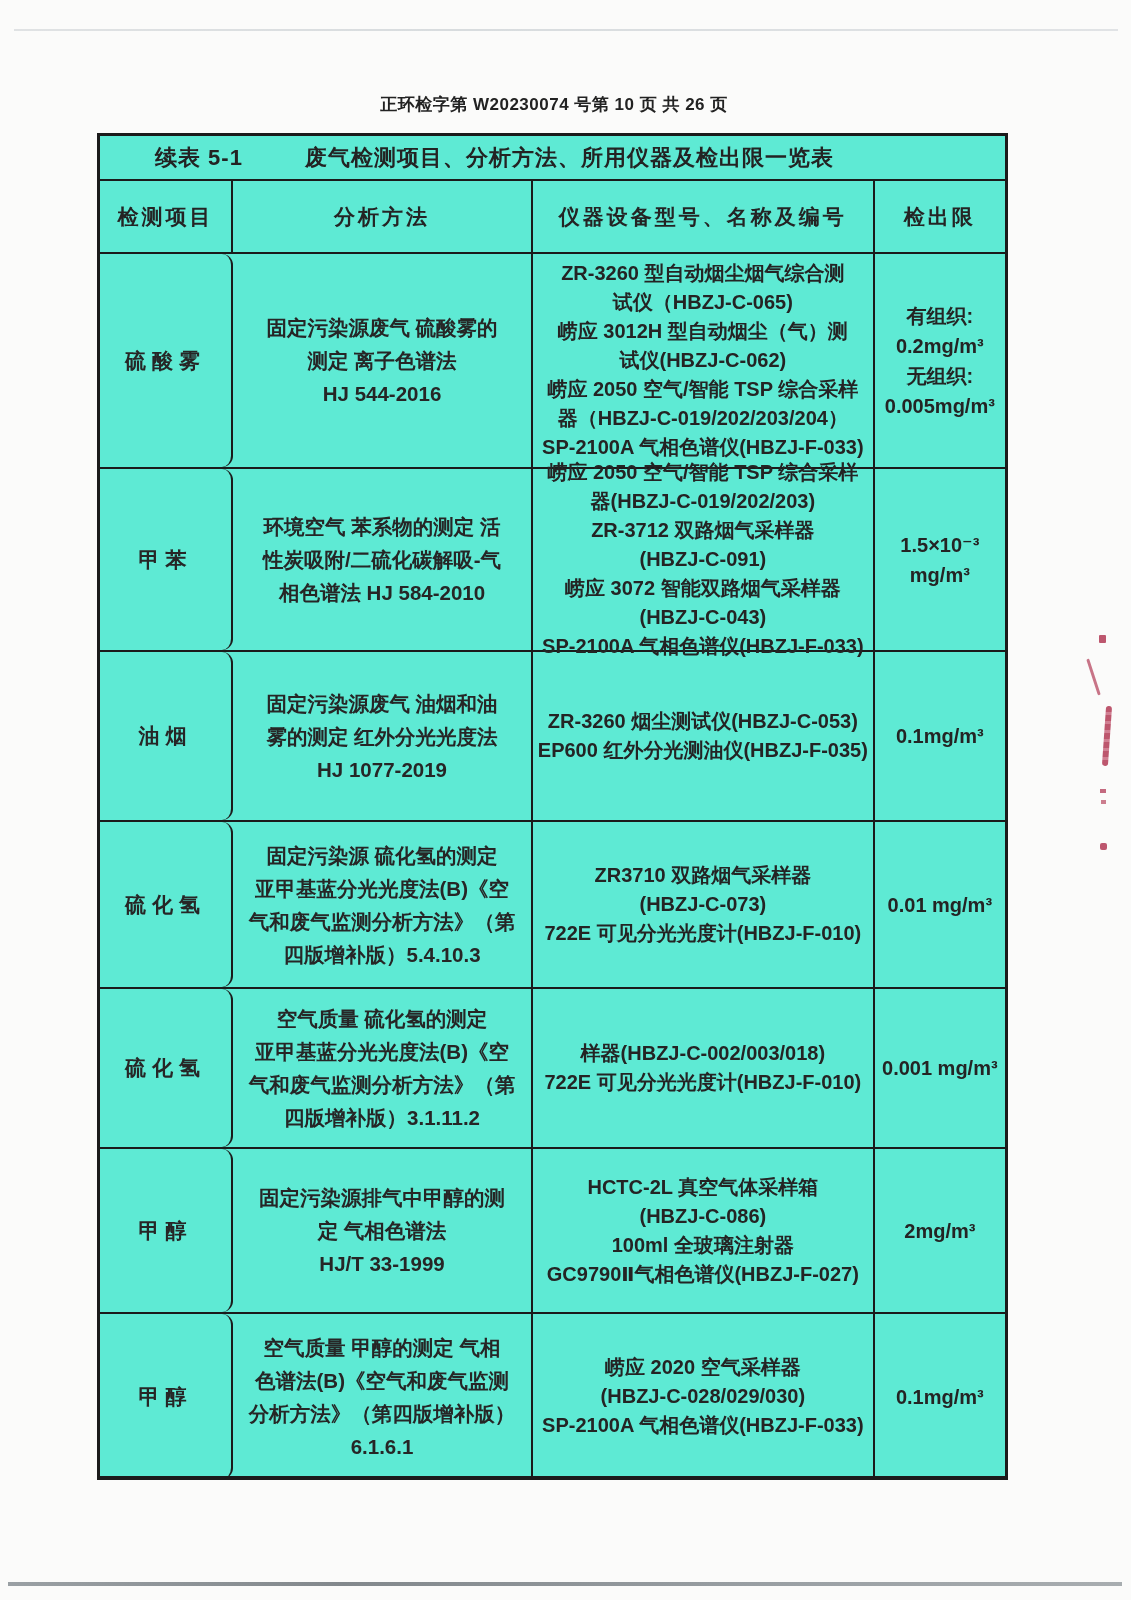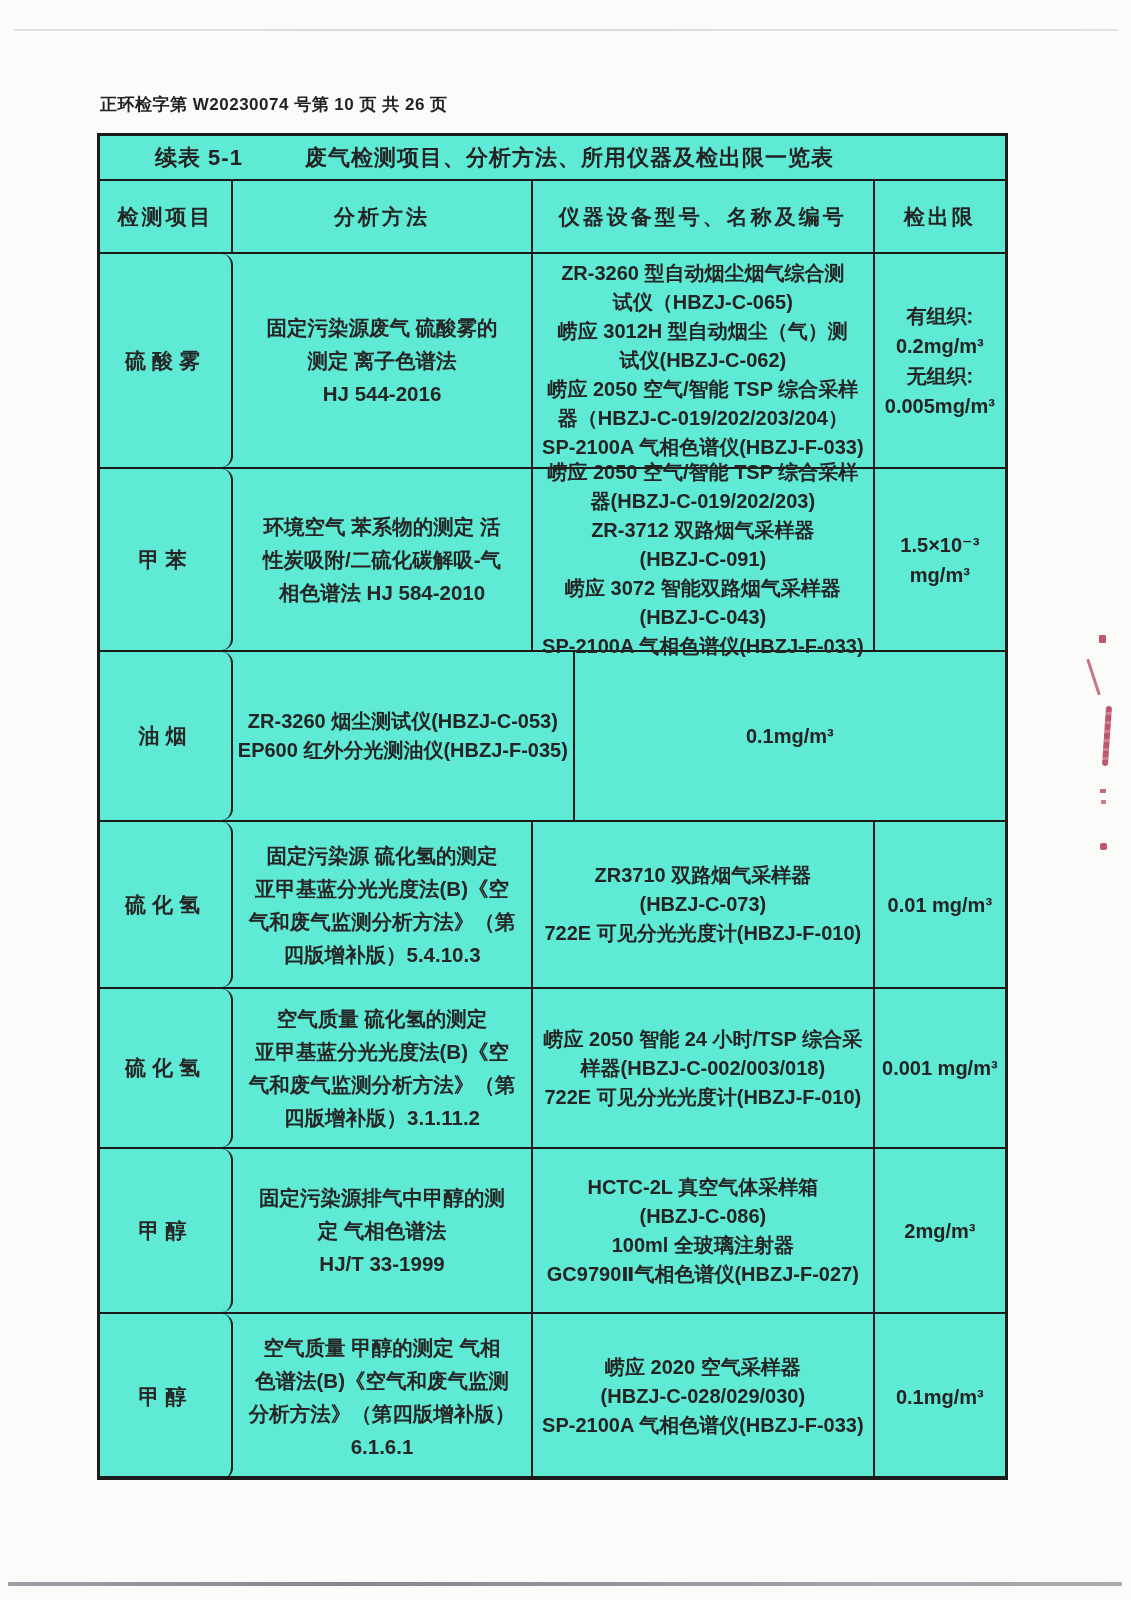--- a/index.html
+++ b/index.html
@@ -15,21 +15,21 @@
     background:linear-gradient(90deg,#d9dcde,#cfd4d7 40%,#dadde0);
     opacity:.8;
   }
   .scan-line-bottom{
     position:absolute;left:8px;top:1582px;width:1114px;height:4px;
     background:linear-gradient(90deg,#9aa0a4,#82888c 30%,#9aa0a4 70%,#a8adb0);
   }
   
   .page-header{
     position:absolute;left:100px;top:93px;width:908px;
-    display:flex;justify-content:flex-start;align-items:baseline;
+    display:flex;justify-content:center;align-items:baseline;
     font-size:17px;font-weight:bold;letter-spacing:.5px;color:#222;
   }
   
   .tbl{
     position:absolute;left:97px;top:133px;width:911px;height:1347px;
     border:3px solid #1b1b1b;border-bottom-width:4px;
     box-sizing:border-box;background:#5eead4;
   }
   .title-row{
     height:45px;border-bottom:2px solid #1b1b1b;box-sizing:border-box;
@@ -137,20 +137,25 @@
             <div class="line">(HBZJ-C-043)</div>
             <div class="line">SP-2100A 气相色谱仪(HBZJ-F-033)</div>
           </div>
           <div class="cell c4 limit">
             <div class="line">1.5×10⁻³</div>
             <div class="line">mg/m³</div>
           </div>
         </div>
         <div class="row" style="height: 170px;">
           <div class="cell c1 item">油烟</div>
+          <div class="cell c2 method">
+            <div class="line">固定污染源废气 油烟和油</div>
+            <div class="line">雾的测定 红外分光光度法</div>
+            <div class="line">HJ 1077-2019</div>
+          </div>
           <div class="cell c3 inst">
             <div class="line">ZR-3260 烟尘测试仪(HBZJ-C-053)</div>
             <div class="line">EP600 红外分光测油仪(HBZJ-F-035)</div>
           </div>
           <div class="cell c4 limit">
             <div class="line">0.1mg/m³</div>
           </div>
         </div>
         <div class="row" style="height: 167px;">
           <div class="cell c1 item">硫化氢</div>
@@ -171,21 +176,20 @@
         </div>
         <div class="row" style="height: 160px;">
           <div class="cell c1 item">硫化氢</div>
           <div class="cell c2 method">
             <div class="line">空气质量 硫化氢的测定</div>
             <div class="line">亚甲基蓝分光光度法(B)《空</div>
             <div class="line">气和废气监测分析方法》（第</div>
             <div class="line">四版增补版）3.1.11.2</div>
           </div>
           <div class="cell c3 inst">
-            <div class="line">崂应 2050 智能 24 小时/TSP 综合采</div>
             <div class="line">样器(HBZJ-C-002/003/018)</div>
             <div class="line">722E 可见分光光度计(HBZJ-F-010)</div>
           </div>
           <div class="cell c4 limit">
             <div class="line">0.001 mg/m³</div>
           </div>
         </div>
         <div class="row" style="height: 165px;">
           <div class="cell c1 item">甲醇</div>
           <div class="cell c2 method">

